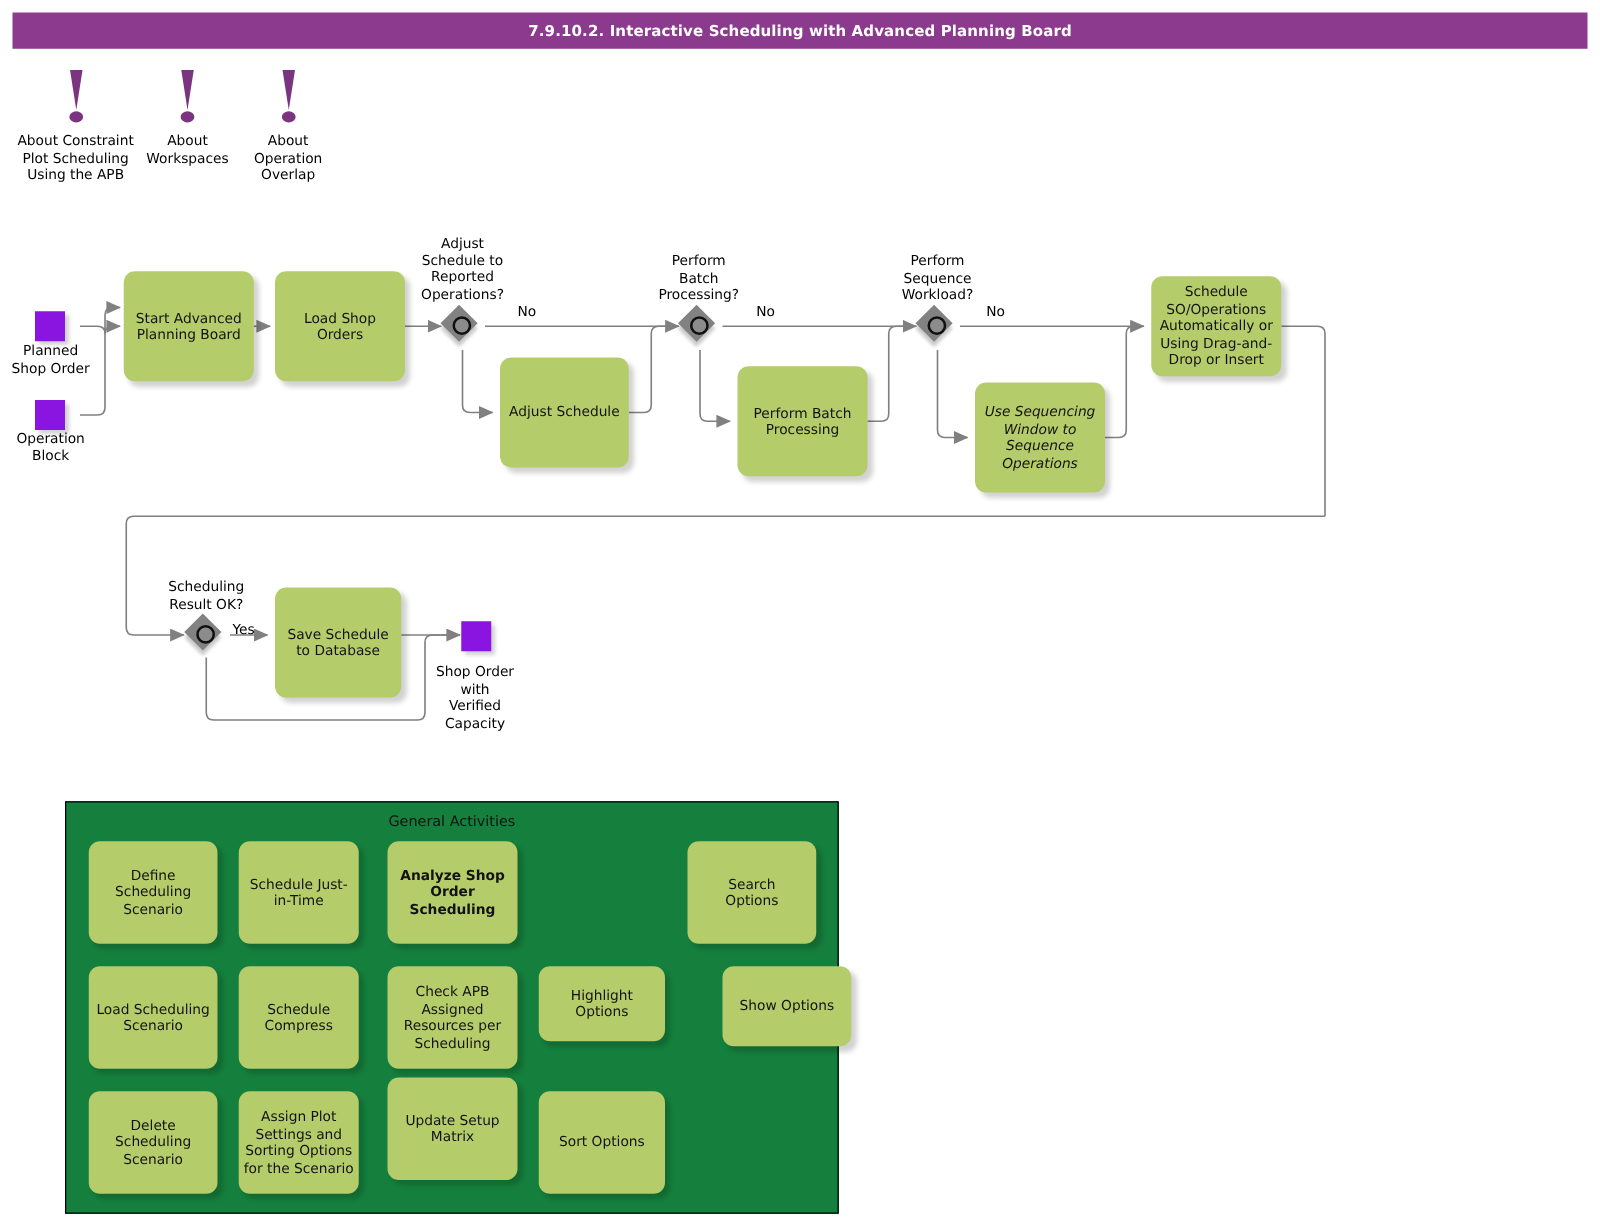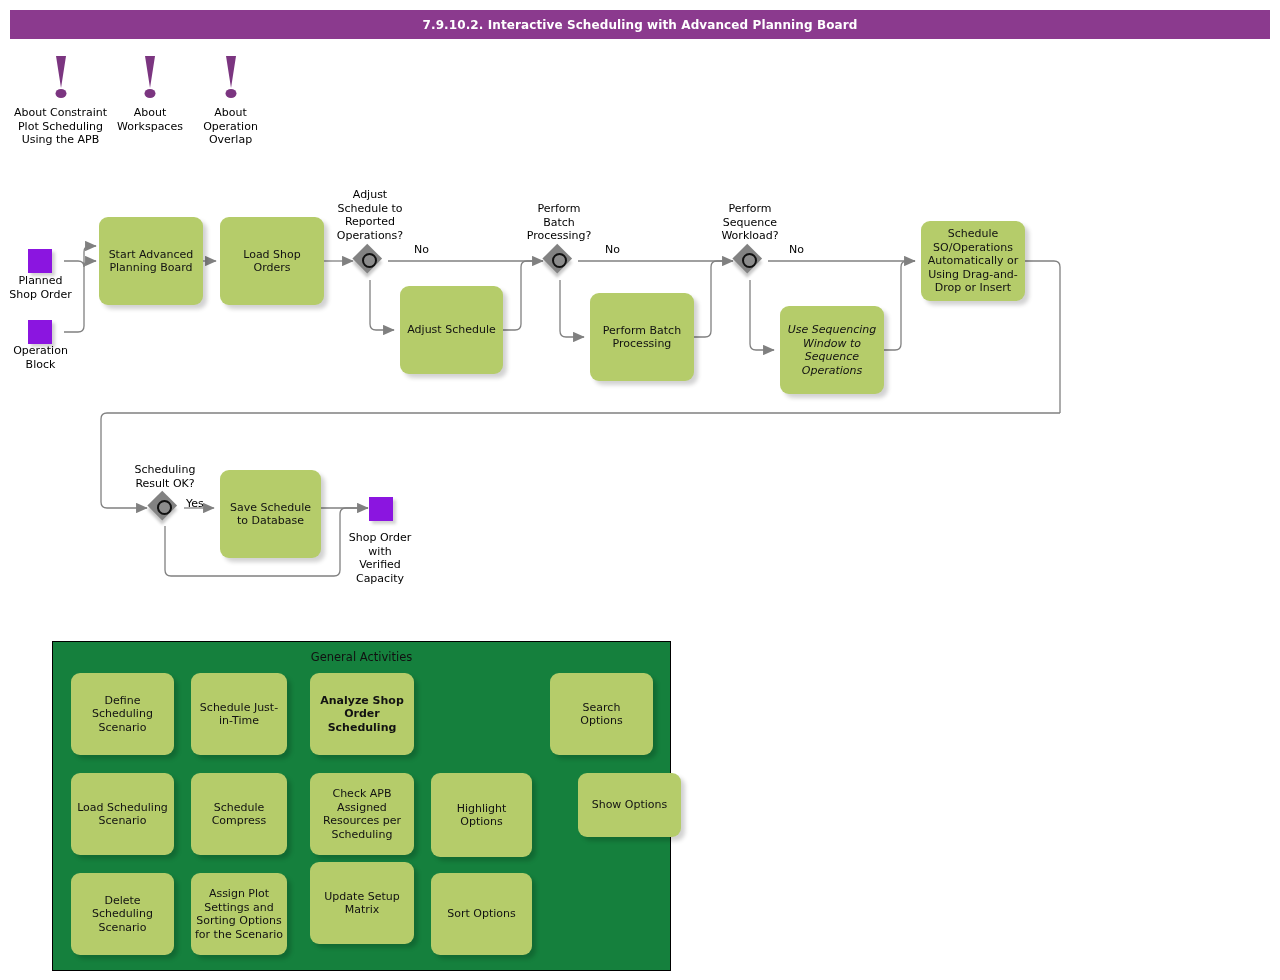--- a/index.html
+++ b/index.html
@@ -270,21 +270,21 @@
 Options</div>
 
   <div class="ga-cell" style="left:18px;top:131px;width:103px;height:82px;">Load Scheduling
 Scenario</div>
   <div class="ga-cell" style="left:138px;top:131px;width:96px;height:82px;">Schedule
 Compress</div>
   <div class="ga-cell" style="left:257px;top:131px;width:104px;height:82px;">Check APB
 Assigned
 Resources per
 Scheduling</div>
-  <div class="ga-cell" style="left:378px;top:131px;width:101px;height:84px;">Highlight
+  <div class="ga-cell" style="left:378px;top:131px;width:101px;height:60px;">Highlight
 Options</div>
   <div class="ga-cell" style="left:525px;top:131px;width:103px;height:64px;">Show Options</div>
 
   <div class="ga-cell" style="left:18px;top:231px;width:103px;height:82px;">Delete
 Scheduling
 Scenario</div>
   <div class="ga-cell" style="left:138px;top:231px;width:96px;height:82px;">Assign Plot
 Settings and
 Sorting Options
 for the Scenario</div>

